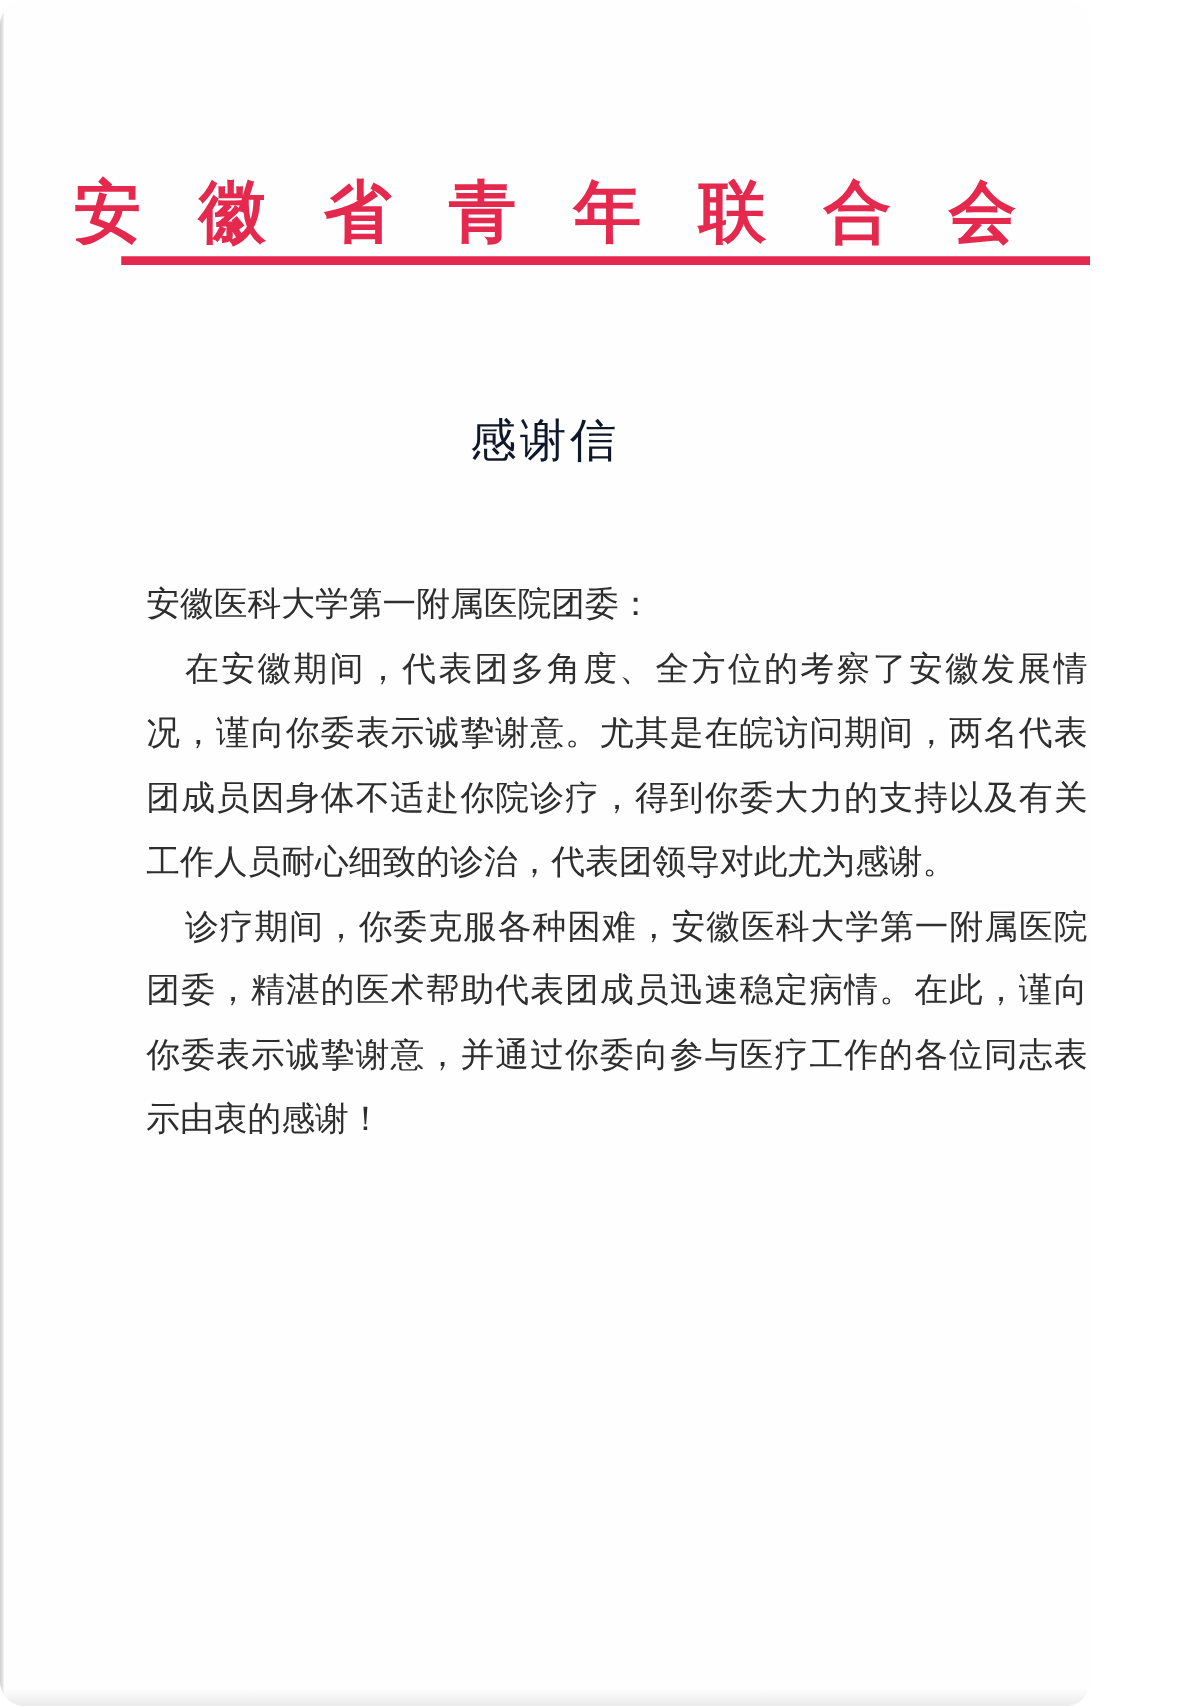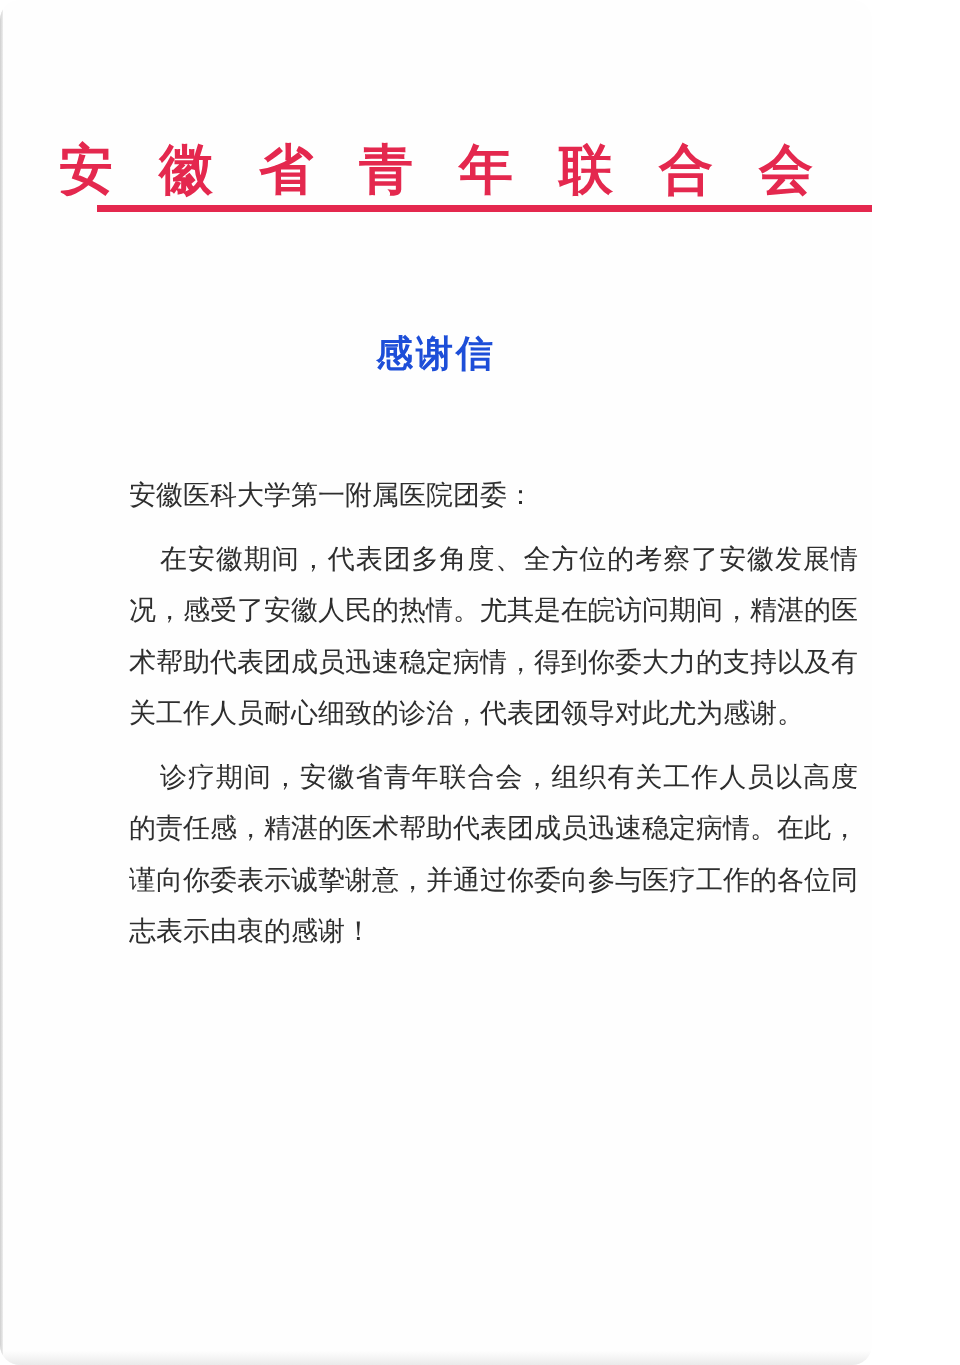--- a/index.html
+++ b/index.html
@@ -56,39 +56,39 @@
   }
 
   
   .doc-title {
     position: absolute;
     top: 332px;
     left: 0;
     width: 100%;
     text-align: center;
     font-size: 37px;
-    font-weight: bold;
-    color: #1d4ed8;
+    font-weight: normal;
+    color: #0f172a;
     letter-spacing: 3px;
     line-height: 1.2;
   }
 
   
   .letter-body {
     position: absolute;
     top: 458px;
     left: 117px;
     width: 753px;
     font-size: 27px;
     line-height: 51.5px;
     color: #2e2e2e;
     text-align: justify;
   }
   .letter-body p {
-    margin: 12px;
+    margin: 0;
     padding: 0;
   }
   .salutation {
     text-indent: 0;
   }
   .para {
     text-indent: 31px;
   }
 </style>
 </head>
@@ -99,19 +99,19 @@
   <div class="scan-edge-left"></div>
 
   <div class="letterhead">安徽省青年联合会</div>
 
   <div class="letterhead-rule"></div>
 
   <div class="doc-title">感谢信</div>
 
   <div class="letter-body">
     <p class="salutation">安徽医科大学第一附属医院团委：</p>
-    <p class="para">在安徽期间，代表团多角度、全方位的考察了安徽发展情况，感受了安徽人民的热情。尤其是在皖访问期间，精湛的医术帮助代表团成员迅速稳定病情，得到你委大力的支持以及有关工作人员耐心细致的诊治，代表团领导对此尤为感谢。</p>
-    <p class="para">诊疗期间，安徽省青年联合会，组织有关工作人员以高度的责任感，精湛的医术帮助代表团成员迅速稳定病情。在此，谨向你委表示诚挚谢意，并通过你委向参与医疗工作的各位同志表示由衷的感谢！</p>
+    <p class="para">在安徽期间，代表团多角度、全方位的考察了安徽发展情况，谨向你委表示诚挚谢意。尤其是在皖访问期间，两名代表团成员因身体不适赴你院诊疗，得到你委大力的支持以及有关工作人员耐心细致的诊治，代表团领导对此尤为感谢。</p>
+    <p class="para">诊疗期间，你委克服各种困难，安徽医科大学第一附属医院团委，精湛的医术帮助代表团成员迅速稳定病情。在此，谨向你委表示诚挚谢意，并通过你委向参与医疗工作的各位同志表示由衷的感谢！</p>
   </div>
 
   <div class="scan-shadow-bottom"></div>
 
 </div>
 
 </body></html>

